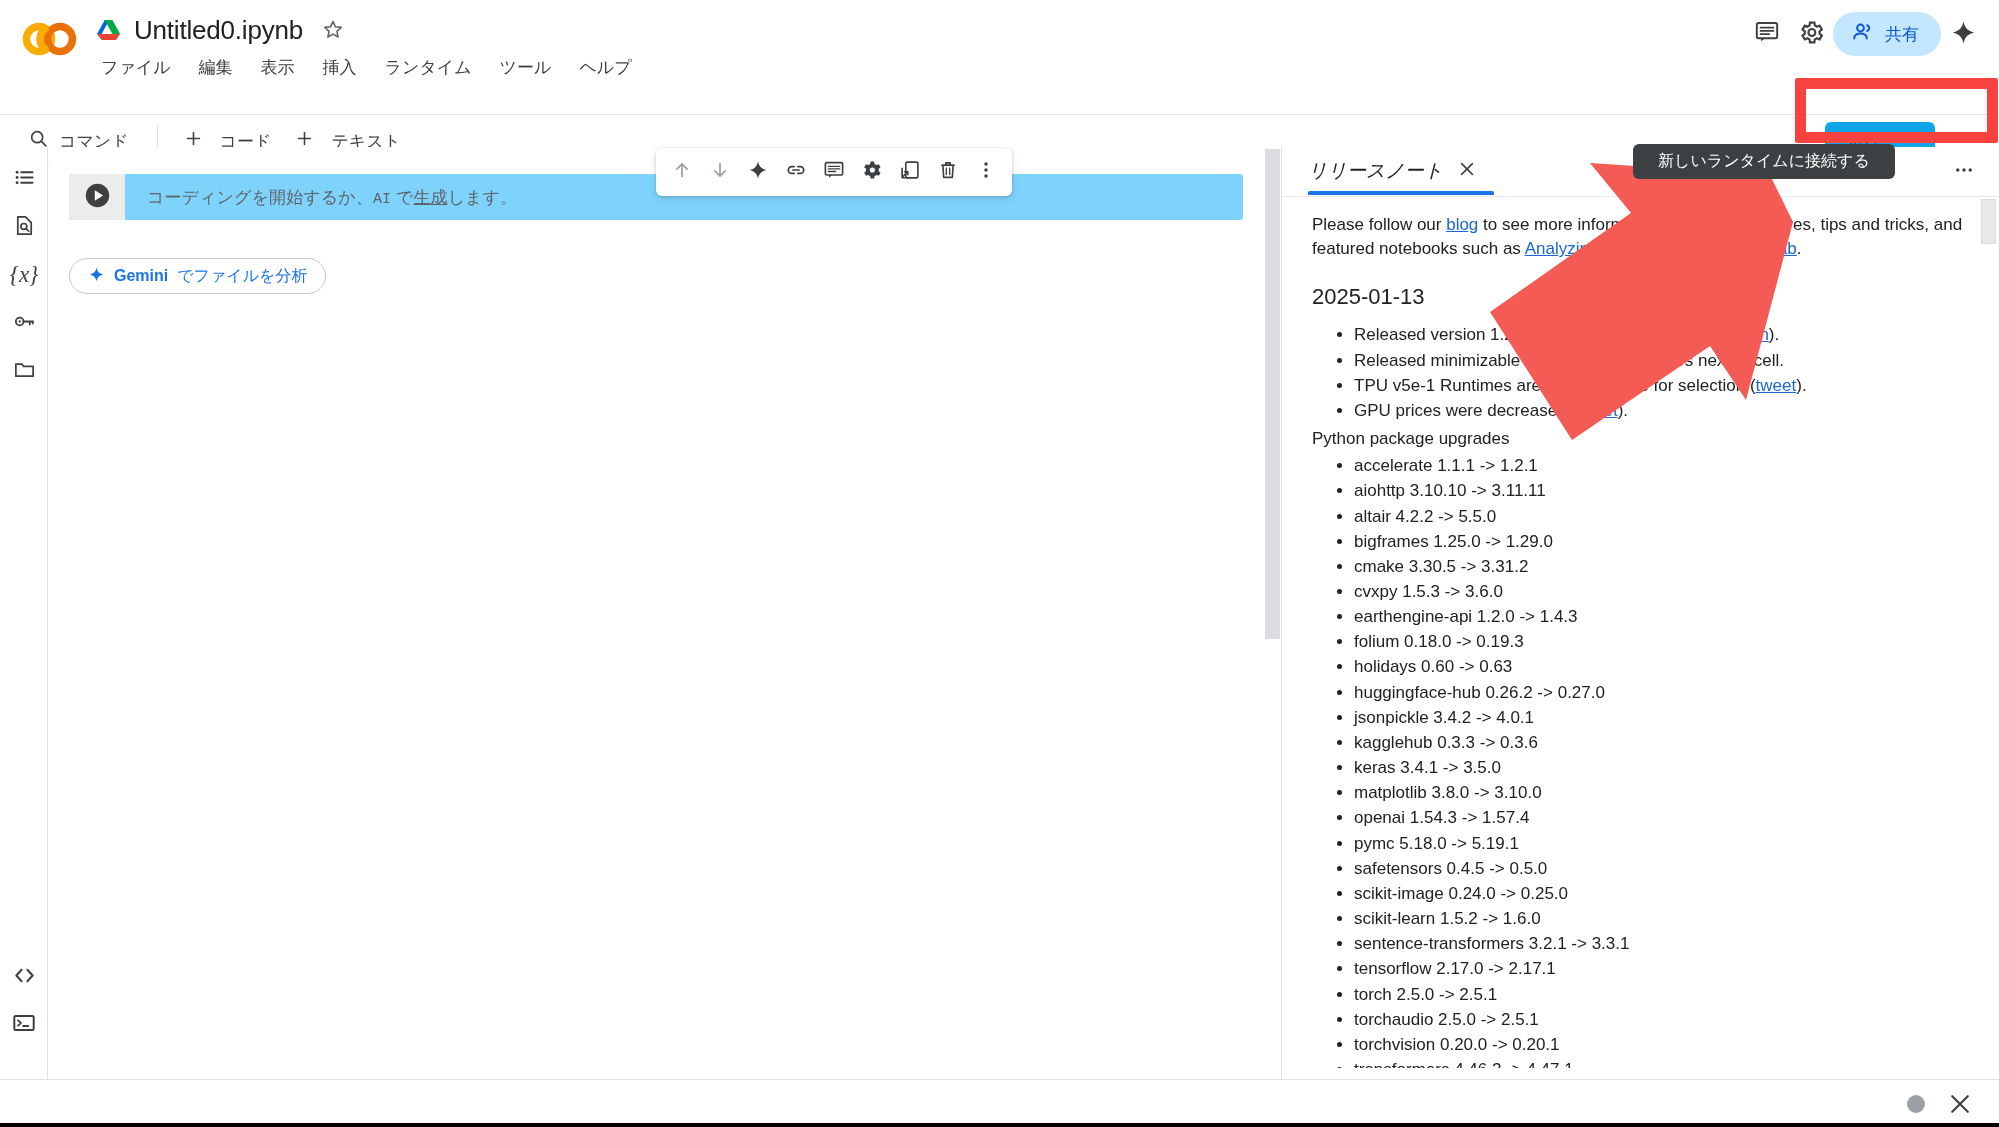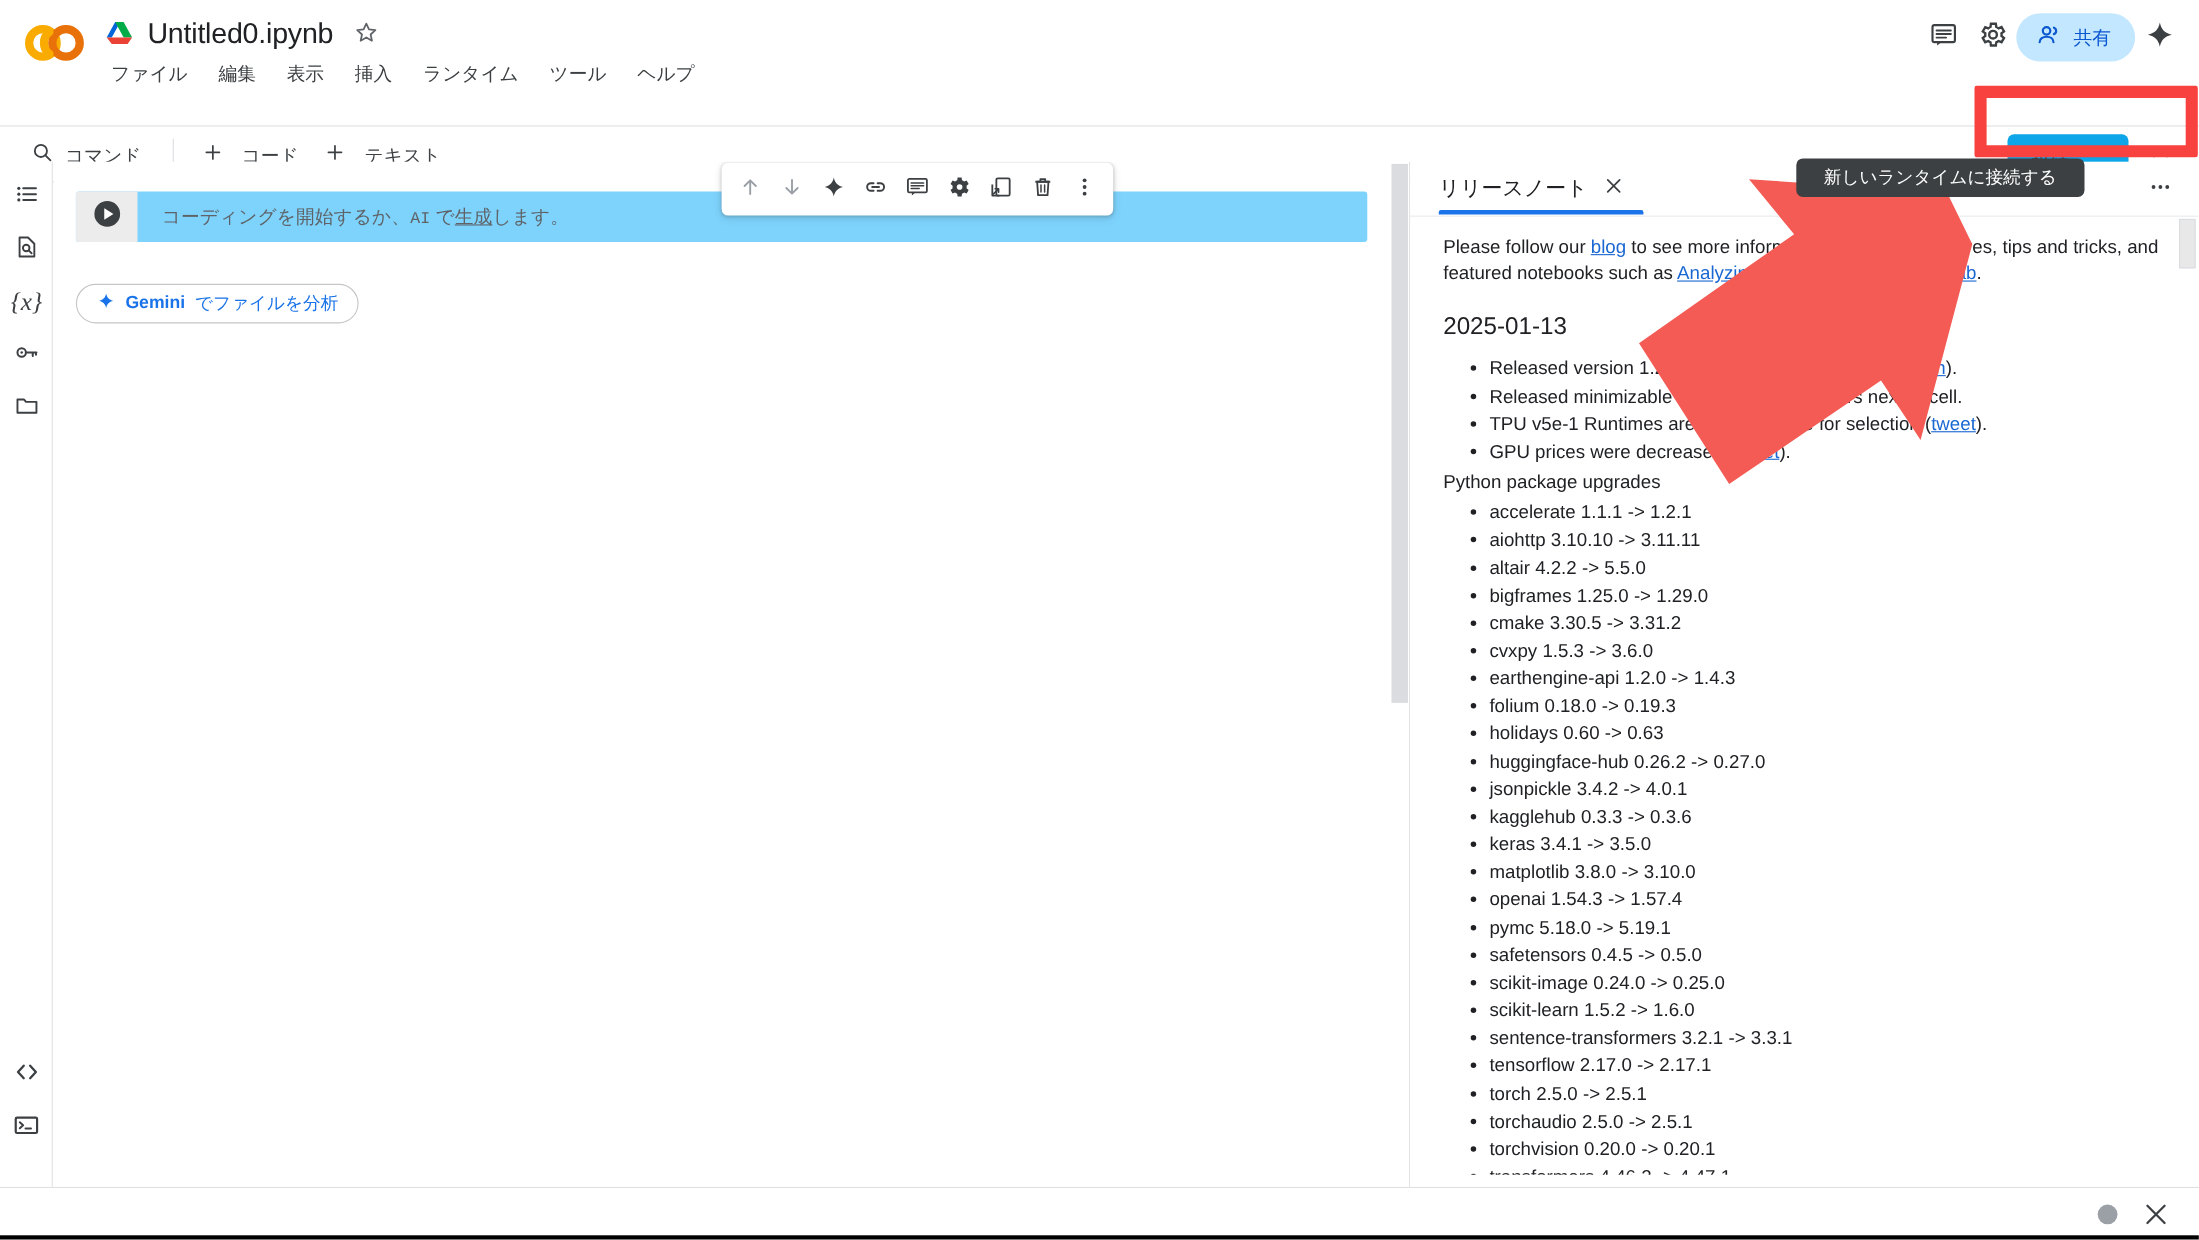--- a/index.html
+++ b/index.html
@@ -173,21 +173,21 @@
   }
   #panel {
     position: absolute; left: 1282px; top: 147px;
     width: 717px; height: 932px; background: #fff;
   }
   #panel-head {
     position: absolute; left: 0; top: 0; width: 717px; height: 48px;
   }
   #panel-tab {
     position: absolute; left: 26px; top: 0; height: 48px;
-    display: flex; align-items: center; gap: 14px; cursor: pointer;
+    display: flex; align-items: center; gap: 14px; cursor: pointer; font-style: italic;
   }
   #panel-tab-label { font-size: 19px; color: #202124; white-space: nowrap; }
   #panel-tab-underline {
     position: absolute; left: 26px; top: 44px; width: 186px; height: 4px;
     background: #1a73e8; border-radius: 2px 2px 0 0;
   }
   #panel-more {
     position: absolute; right: 16px; top: 6px;
     width: 38px; height: 38px; border-radius: 50%;
     display: flex; align-items: center; justify-content: center; cursor: pointer;

